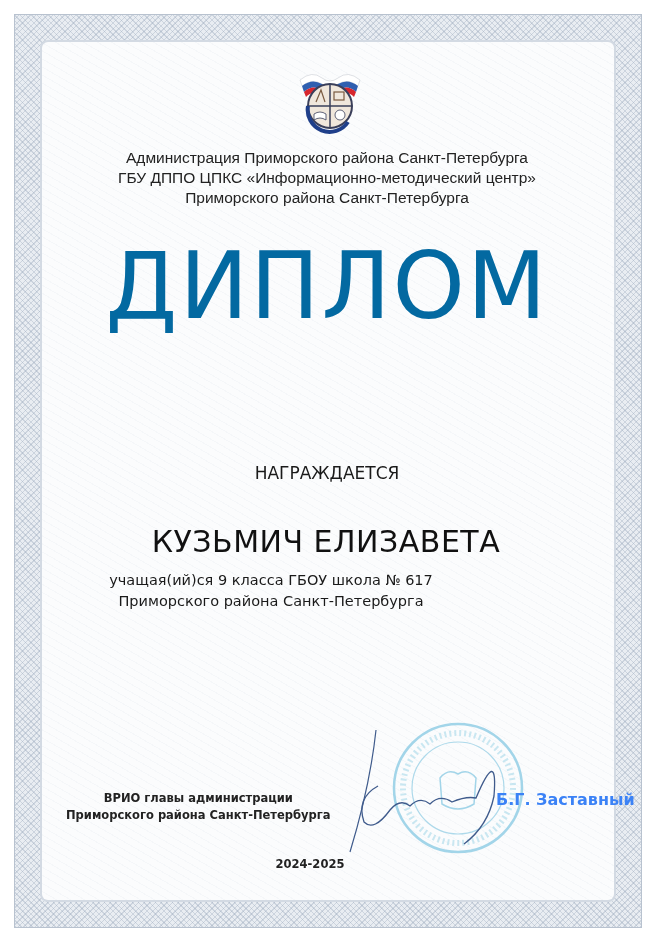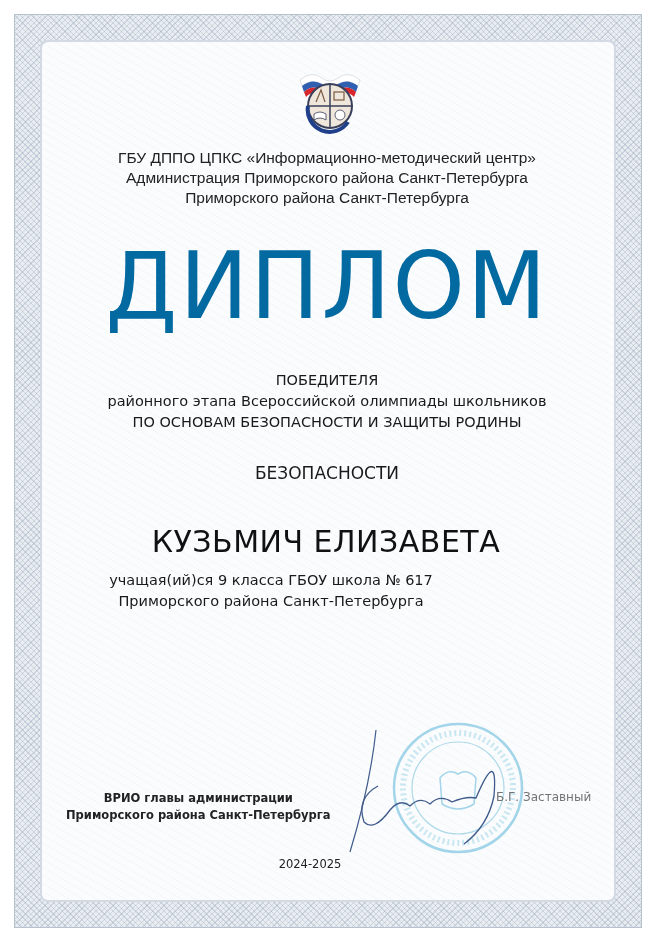--- a/index.html
+++ b/index.html
@@ -19,22 +19,22 @@
   .org { position:absolute; top:148px; left:0; width:654px; font-family:"Liberation Sans", sans-serif;
          font-size:15.5px; line-height:20px; color:#222; }
   .title { position:absolute; top:232px; left:0; width:654px; font-family:"DejaVu Sans", sans-serif;
            font-size:92px; line-height:110px; color:#0369a1; letter-spacing:2px; }
   .winner { position:absolute; top:370px; left:0; width:654px; font-family:"DejaVu Sans", sans-serif;
             font-size:14.5px; line-height:21px; color:#1a1a1a; }
   .award { position:absolute; top:463px; left:0; width:654px; font-size:17px; color:#1a1a1a; }
   .name { position:absolute; top:524px; left:0; width:652px; font-size:30px; color:#111; letter-spacing:0.5px; }
   .school { position:absolute; top:570px; left:0; width:542px; font-size:14.5px; line-height:21px; color:#1a1a1a; }
   .pos { position:absolute; left:66px; top:790px; text-align:center; font-size:11.5px; line-height:17px; font-weight:bold; color:#222; }
-  .signer { position:absolute; left:496px; top:790px; font-size:12px; font-weight:normal; color:#737373; }
-  .year { position:absolute; top:857px; left:0; width:620px; font-size:11.5px; font-weight:normal; color:#222; }
+  .signer { position:absolute; left:496px; top:790px; font-size:16px; font-weight:bold; color:#3b82f6; }
+  .year { position:absolute; top:857px; left:0; width:620px; font-size:11.5px; font-weight:bold; color:#222; }
   .stamp { position:absolute; left:388px; top:718px; width:140px; height:140px; }
   .sig { position:absolute; left:330px; top:726px; width:200px; height:130px; }
 </style>
 </head>
 <body>
 
 <div class="frame"></div>
 <div class="inner"></div>
 
 <div class="content">
@@ -47,34 +47,29 @@
     <line x1="40" y1="22" x2="40" y2="66" stroke="#3a3f5a" stroke-width="1.5"></line>
     <line x1="18" y1="44" x2="62" y2="44" stroke="#3a3f5a" stroke-width="1.5"></line>
     <path d="M26 40 L31 28 L35 40" fill="none" stroke="#7a5a40" stroke-width="1.2"></path>
     <rect x="44" y="30" width="10" height="8" fill="none" stroke="#7a5a40" stroke-width="1.2"></rect>
     <path d="M24 52 Q30 48 36 52 L36 58 Q30 54 24 58Z" fill="#fff" stroke="#3a3f5a" stroke-width="0.8"></path>
     <circle cx="50" cy="53" r="5" fill="#fff" stroke="#3a3f5a" stroke-width="0.8"></circle>
     <path d="M18 44 A22 22 0 0 0 58 60" fill="none" stroke="#1f3f8a" stroke-width="4"></path>
   </svg>
 
   <div class="org">
+    <div>Администрация Приморского района Санкт-Петербурга</div>
     <div>ГБУ ДППО ЦПКС «Информационно-методический центр»</div>
-    <div>Администрация Приморского района Санкт-Петербурга</div>
     <div>Приморского района Санкт-Петербурга</div>
   </div>
 
   <div class="title">ДИПЛОМ</div>
 
-  <div class="winner">
-    <div>ПОБЕДИТЕЛЯ</div>
-    <div>районного этапа Всероссийской олимпиады школьников</div>
-    <div>ПО ОСНОВАМ БЕЗОПАСНОСТИ И ЗАЩИТЫ РОДИНЫ</div>
-  </div>
 
-  <div class="award">БЕЗОПАСНОСТИ</div>
+  <div class="award">НАГРАЖДАЕТСЯ</div>
 
   <div class="name">КУЗЬМИЧ ЕЛИЗАВЕТА</div>
 
   <div class="school">
     <div>учащая(ий)ся 9 класса ГБОУ школа № 617</div>
     <div>Приморского района Санкт-Петербурга</div>
   </div>
 
   <svg class="stamp" viewBox="0 0 140 140">
     <circle cx="70" cy="70" r="64" fill="none" stroke="#8ccbe3" stroke-width="2.5" opacity="0.8"></circle>

